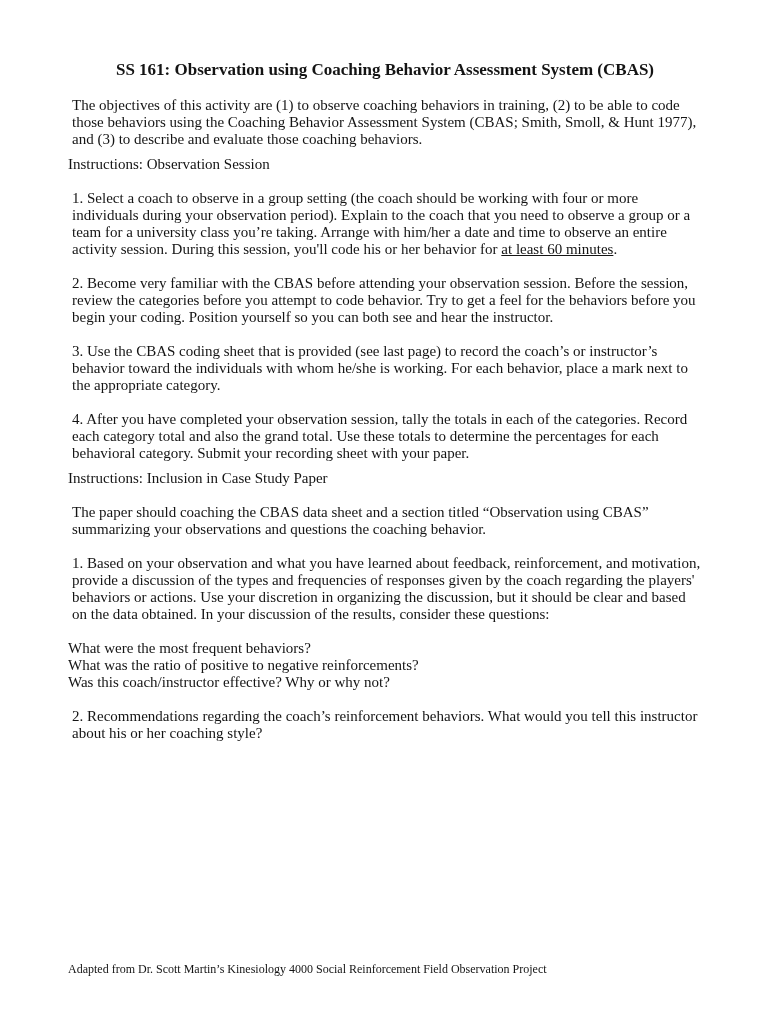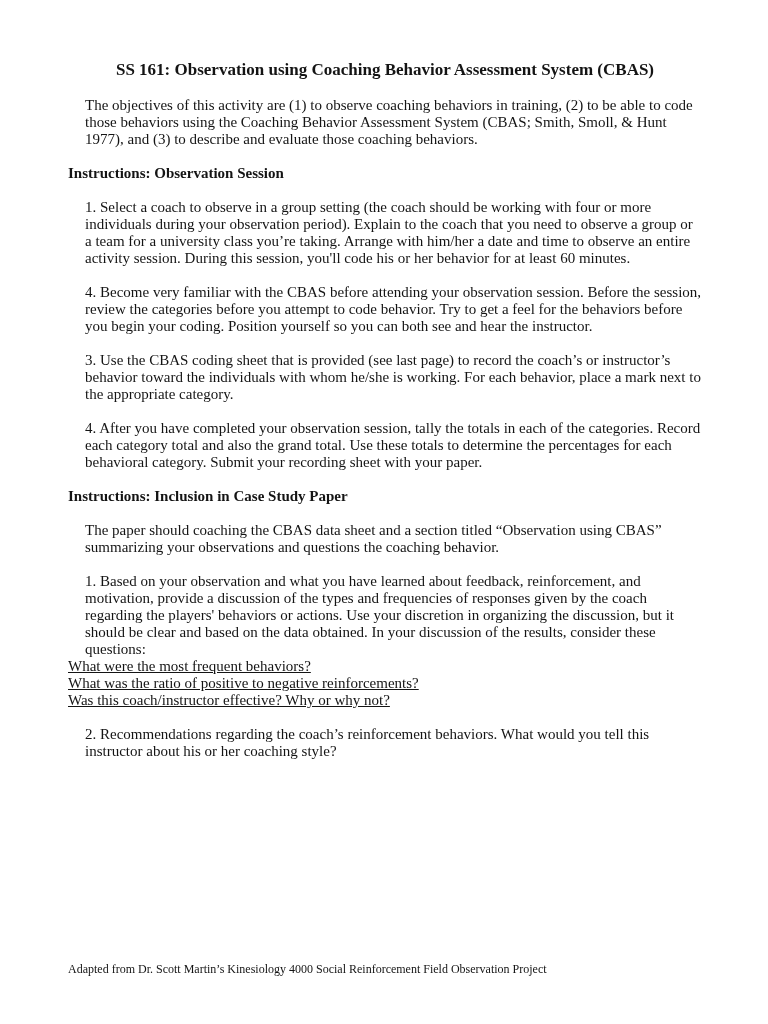--- a/index.html
+++ b/index.html
@@ -27,36 +27,37 @@
     font-weight: bold;
     font-size: 17px;
     line-height: 20px;
     margin: 0;
   }
   p.body, h2.heading, .q-line {
     font-size: 15px;
     line-height: 17px;
   }
   p.body {
-    margin: 17px 0 0 17px;
+    margin: 17px 0 0 4px;
   }
   h2.heading {
-    font-weight: bold;
-    margin: 17px 0 0 0;
+    font-weight: normal;
+    margin: 8px 0 0 0;
   }
   .first-para {
     margin-top: 21px;
   }
   .gap-lg {
     margin-top: 47px;
   }
   .questions {
-    text-decoration: underline;
+    margin-top: 17px;
   }
   .underline {
+    text-decoration: underline;
   }
   .bold {
     font-weight: normal;
   }
   .footer {
     position: absolute;
     top: 962px;
     left: 68px;
     font-size: 12px;
     line-height: 14px;
@@ -70,21 +71,21 @@
   <div class="content">
 
     <h1 class="doc-title">SS 161: Observation using Coaching Behavior Assessment System (CBAS)</h1>
 
     <p class="body first-para">The objectives of this activity are (1) to observe coaching behaviors in training, (2) to be able to code those behaviors using the Coaching Behavior Assessment System (CBAS; Smith, Smoll, &amp; Hunt 1977), and (3) to describe and evaluate those coaching behaviors.</p>
 
     <h2 class="heading">Instructions: Observation Session</h2>
 
     <p class="body"><span>1. Select a coach to observe in a group setting (the coach should be working with four or more individuals during your observation period). Explain to the coach that you need to observe a group or a team for a university class you’re taking. Arrange with him/her a date and time to observe an entire activity session. During this session, you'll code his or her behavior for </span><span class="underline">at least 60 minutes</span><span>.</span></p>
 
-    <p class="body">4. Become very familiar with the CBAS before attending your observation session. Before the session, review the categories before you attempt to code behavior. Try to get a feel for the behaviors before you begin your coding. Position yourself so you can both see and hear the instructor.</p>
+    <p class="body">2. Become very familiar with the CBAS before attending your observation session. Before the session, review the categories before you attempt to code behavior. Try to get a feel for the behaviors before you begin your coding. Position yourself so you can both see and hear the instructor.</p>
 
     <p class="body">3. Use the CBAS coding sheet that is provided (see last page) to record the coach’s or instructor’s behavior toward the individuals with whom he/she is working. For each behavior, place a mark next to the appropriate category.</p>
 
     <p class="body">4. After you have completed your observation session, tally the totals in each of the categories. Record each category total and also the grand total. Use these totals to determine the percentages for each behavioral category. Submit your recording sheet with your paper.</p>
 
     <h2 class="heading gap-lg">Instructions: Inclusion in Case Study Paper</h2>
 
     <p class="body"><span>The paper should coaching the CBAS data sheet and a section titled </span><span class="bold">“Observation using CBAS”</span><span> summarizing your observations and questions the coaching behavior.</span></p>
 
     <p class="body">1. Based on your observation and what you have learned about feedback, reinforcement, and motivation, provide a discussion of the types and frequencies of responses given by the coach regarding the players' behaviors or actions. Use your discretion in organizing the discussion, but it should be clear and based on the data obtained. In your discussion of the results, consider these questions:</p>

